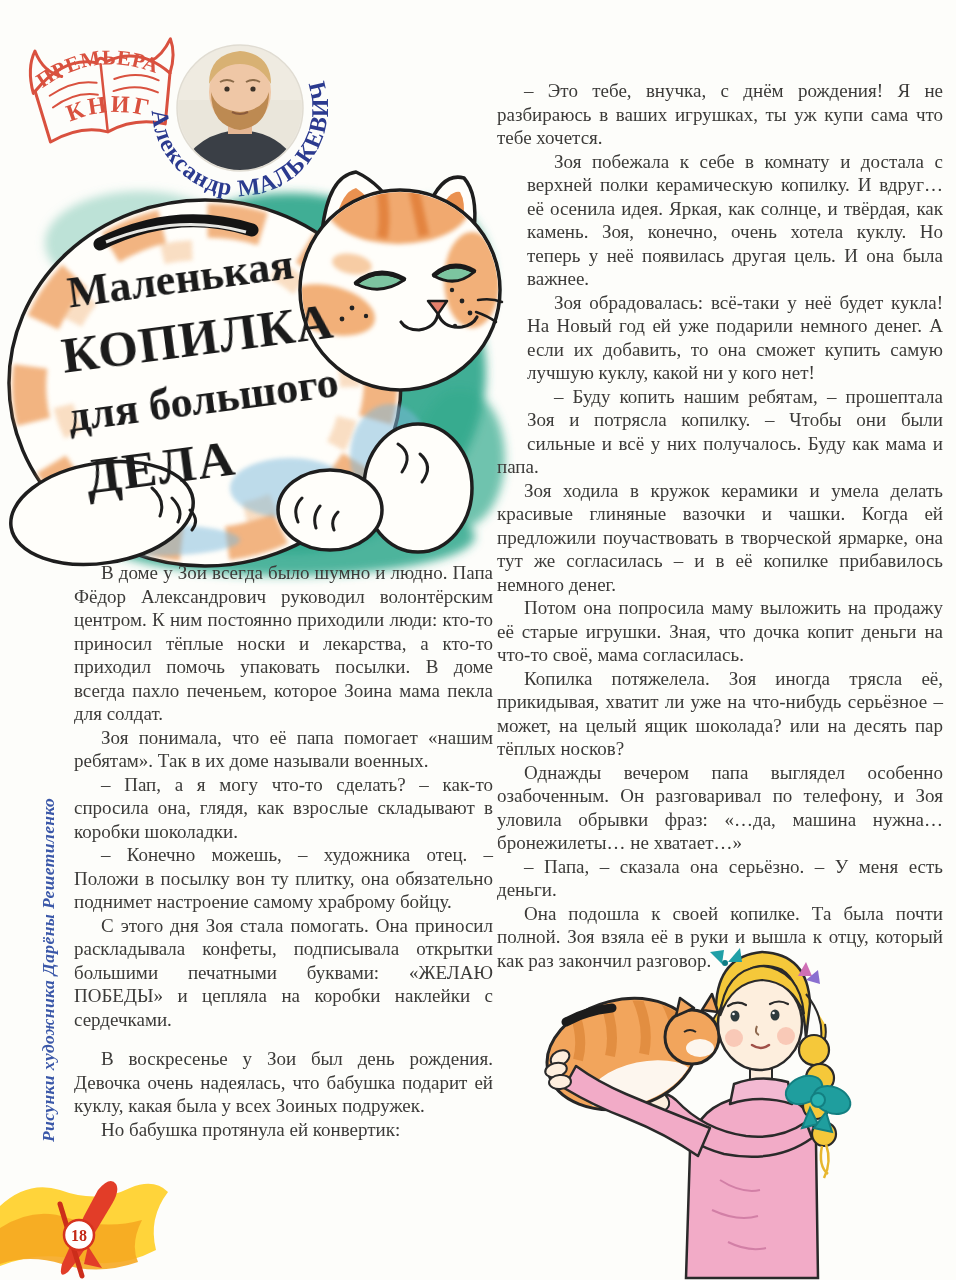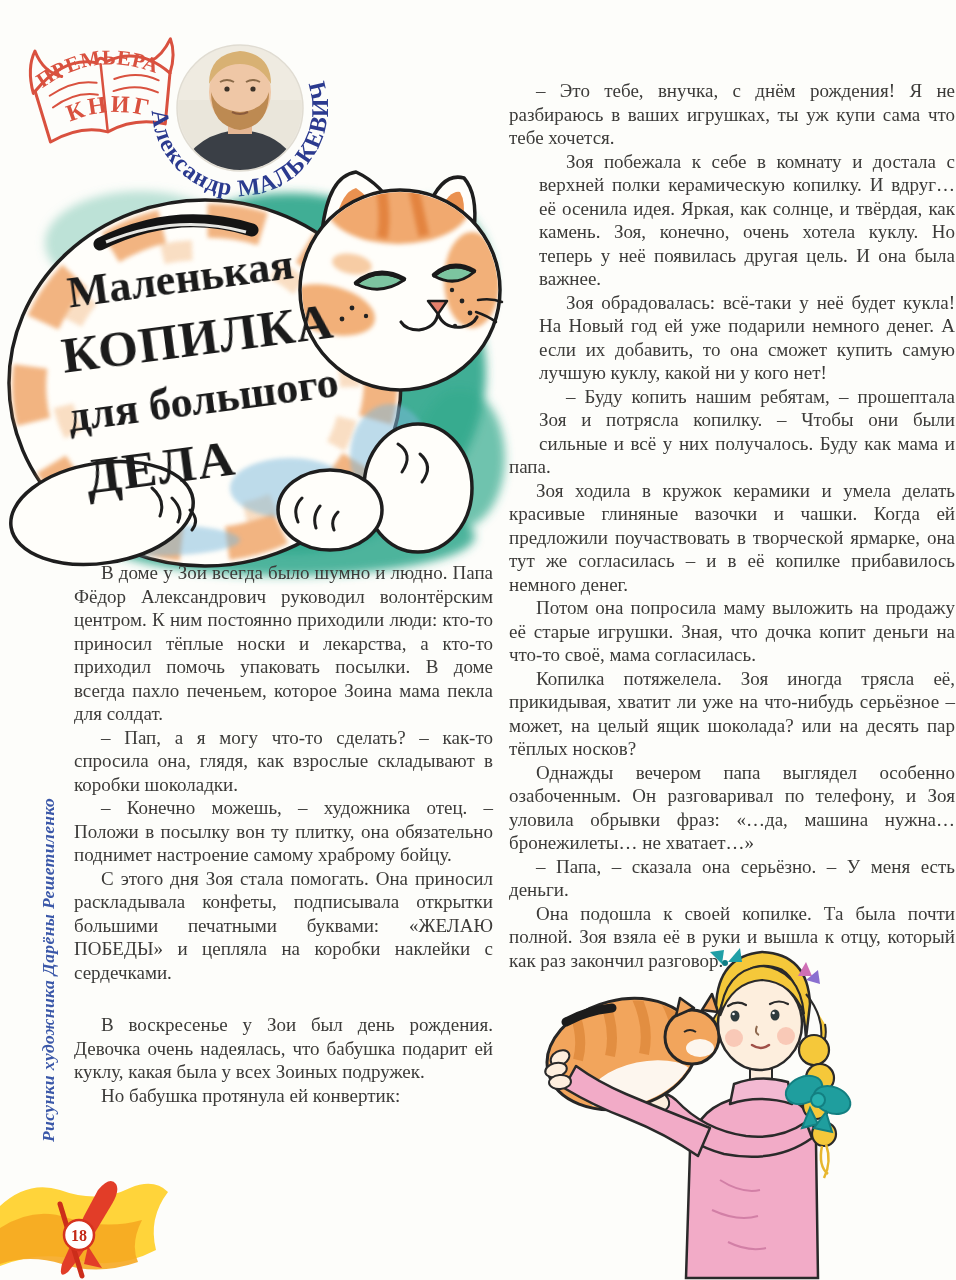--- a/index.html
+++ b/index.html
@@ -24,22 +24,22 @@
   .t2{font-size:51px;margin-left:2px;letter-spacing:1px;line-height:63px;}
   .t3{font-size:44px;margin-left:0;line-height:60px;}
   .t4{font-size:51px;margin-left:10px;letter-spacing:2px;line-height:62px;}
 
   .col{
     position:absolute;font-size:19px;line-height:23.5px;
     text-align:justify;hyphens:auto;z-index:2;
   }
   .col p{margin:0;text-indent:27px;}
   .col-left{left:74px;top:561px;width:419px;}
-  .col-right{left:497px;top:79px;width:446px;margin-left:12px;}
-  p.gap{margin-top:29px;}
+  .col-right{left:497px;top:79px;width:446px;}
+  p.gap{margin-top:16px;}
   .cat-bump{float:left;width:30px;height:210px;margin-top:94px;}
 
   .credit{
     position:absolute;left:38px;top:1142px;z-index:2;
     transform:rotate(-90deg);transform-origin:0 0;
     font-style:italic;font-weight:bold;font-size:17.5px;
     color:#3a57a8;white-space:nowrap;letter-spacing:.4px;
   }
 </style>
 </head>
@@ -176,20 +176,21 @@
 
   <div class="title">
     <div class="t1">Маленькая</div>
     <div class="t2">КОПИЛКА</div>
     <div class="t3">для большого</div>
     <div class="t4">ДЕЛА</div>
   </div>
 
   <div class="col col-left">
     <p>В доме у Зои всегда было шумно и людно. Папа Фёдор Александрович руководил волонтёрским центром. К ним постоянно приходили люди: кто-то приносил тёплые носки и лекарства, а кто-то приходил помочь упаковать посылки. В доме всегда пахло печеньем, которое Зоина мама пекла для солдат.</p>
+    <p>Зоя понимала, что её папа помогает «нашим ребятам». Так в их доме называли военных.</p>
     <p>– Пап, а я могу что-то сделать? – как-то спросила она, глядя, как взрослые складывают в коробки шоколадки.</p>
     <p>– Конечно можешь, – художника отец. – Положи в посылку вон ту плитку, она обязательно поднимет настроение самому храброму бойцу.</p>
     <p>С этого дня Зоя стала помогать. Она приносил раскладывала конфеты, подписывала открытки большими печатными буквами: «ЖЕЛАЮ ПОБЕДЫ» и цепляла на коробки наклейки с сердечками.</p>
     <p class="gap">В воскресенье у Зои был день рождения. Девочка очень надеялась, что бабушка подарит ей куклу, какая была у всех Зоиных подружек.</p>
     <p>Но бабушка протянула ей конвертик:</p>
   </div>
 
   <div class="col col-right">
     <p>– Это тебе, внучка, с днём рождения! Я не разбираюсь в ваших игрушках, ты уж купи сама что тебе хочется.</p>
     <div class="cat-bump"></div>

